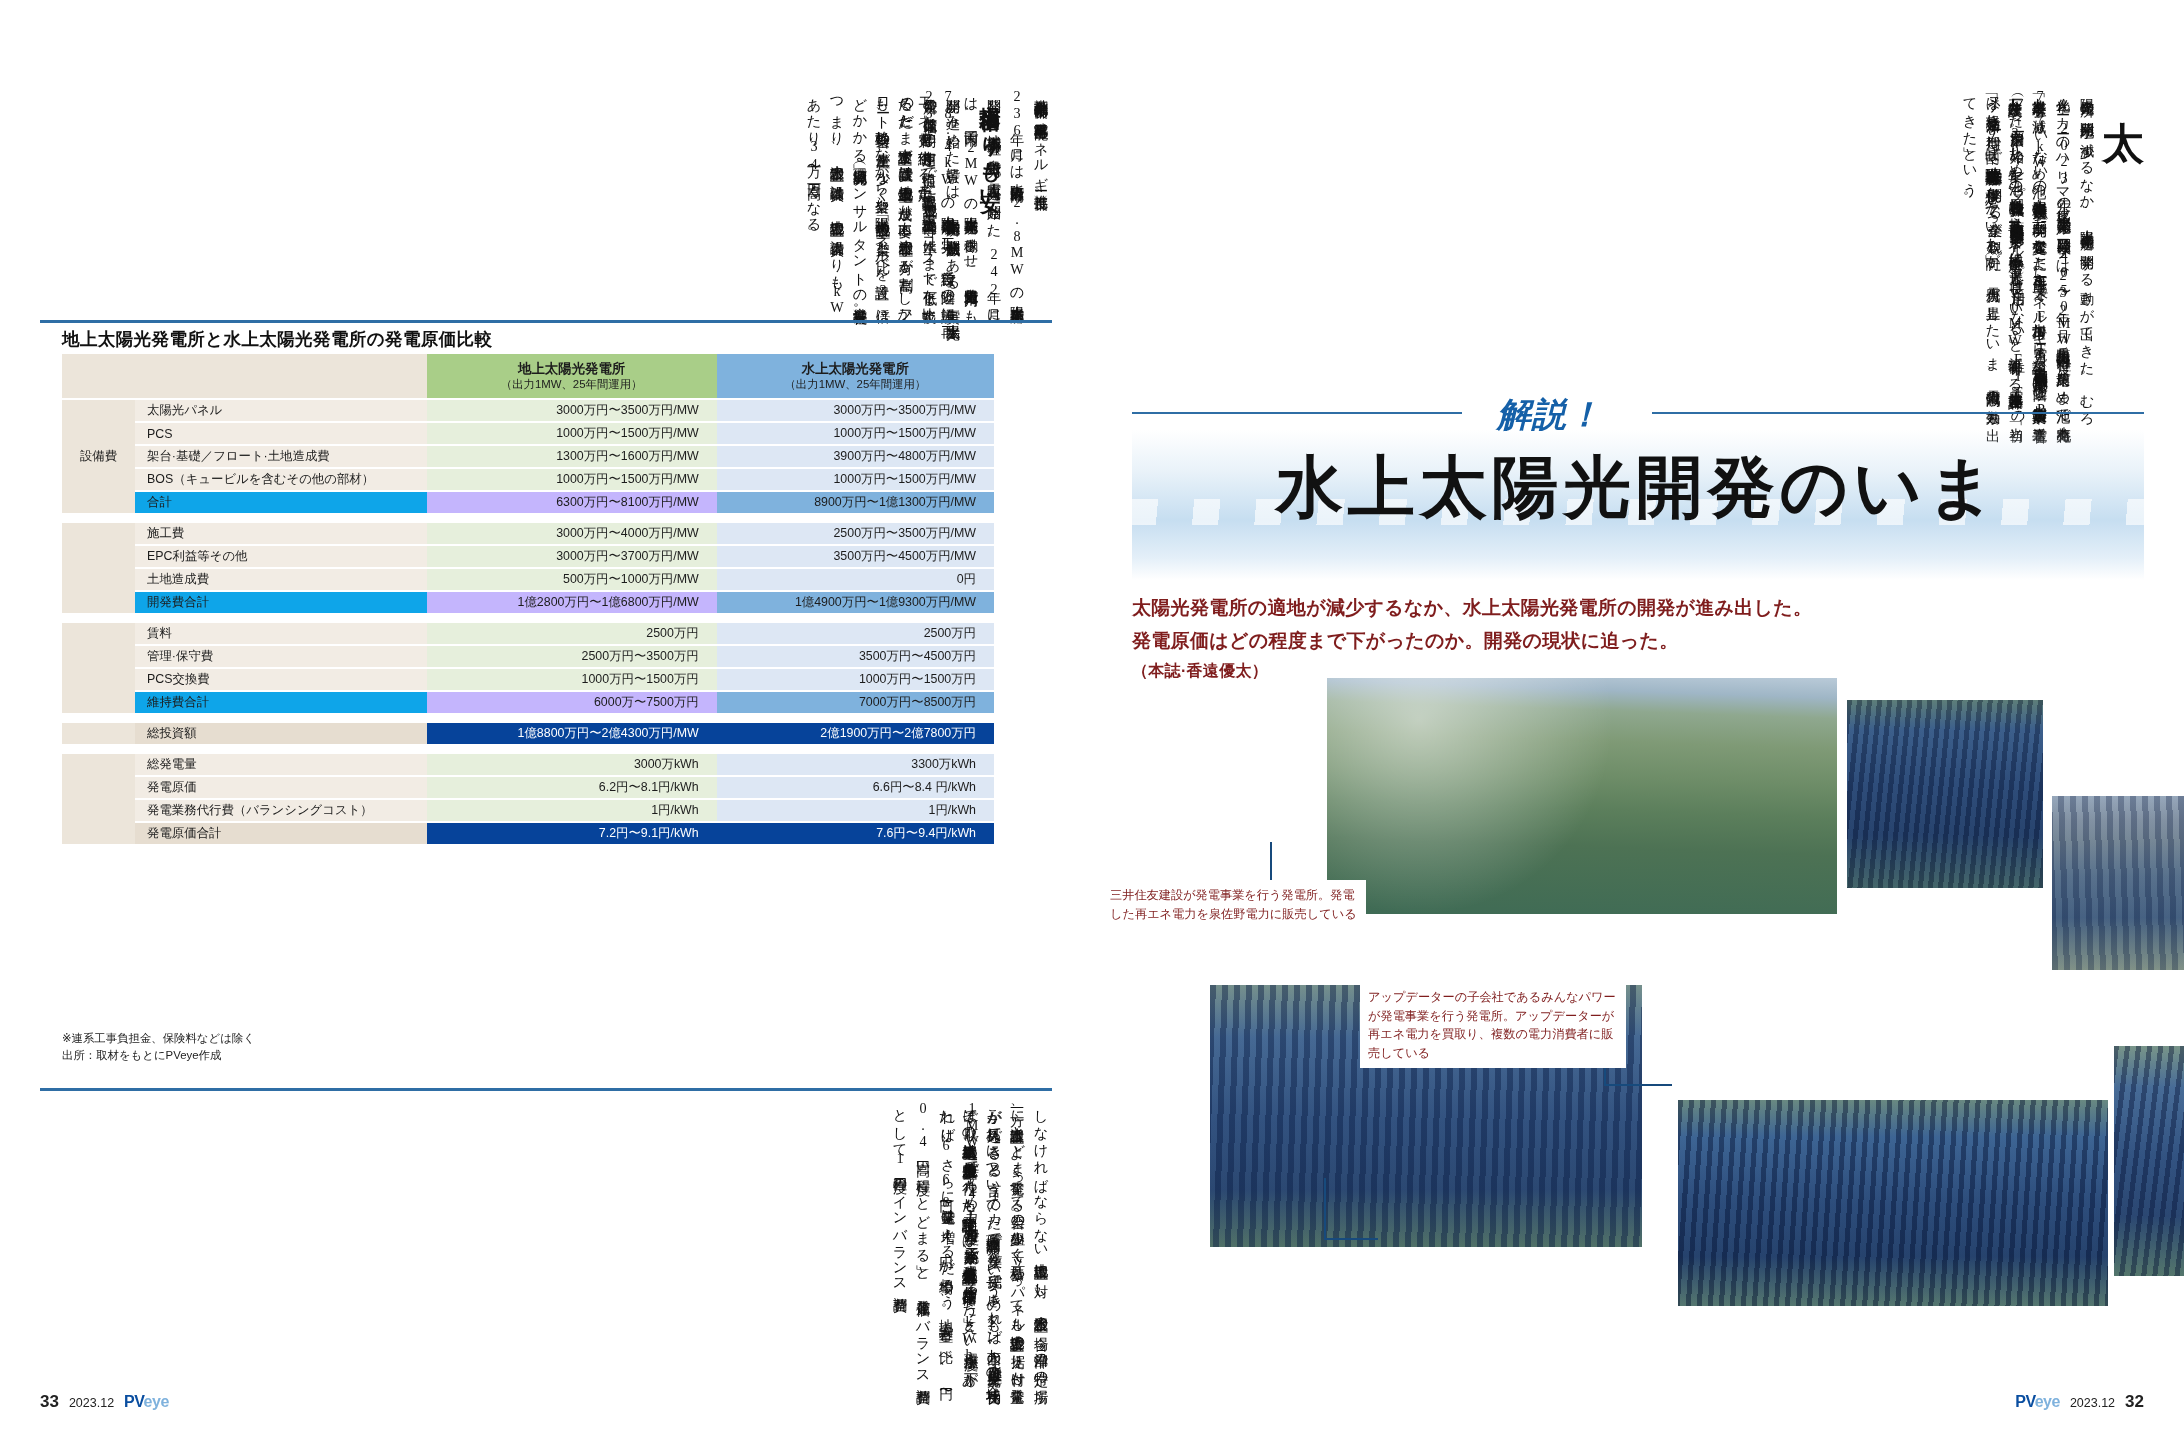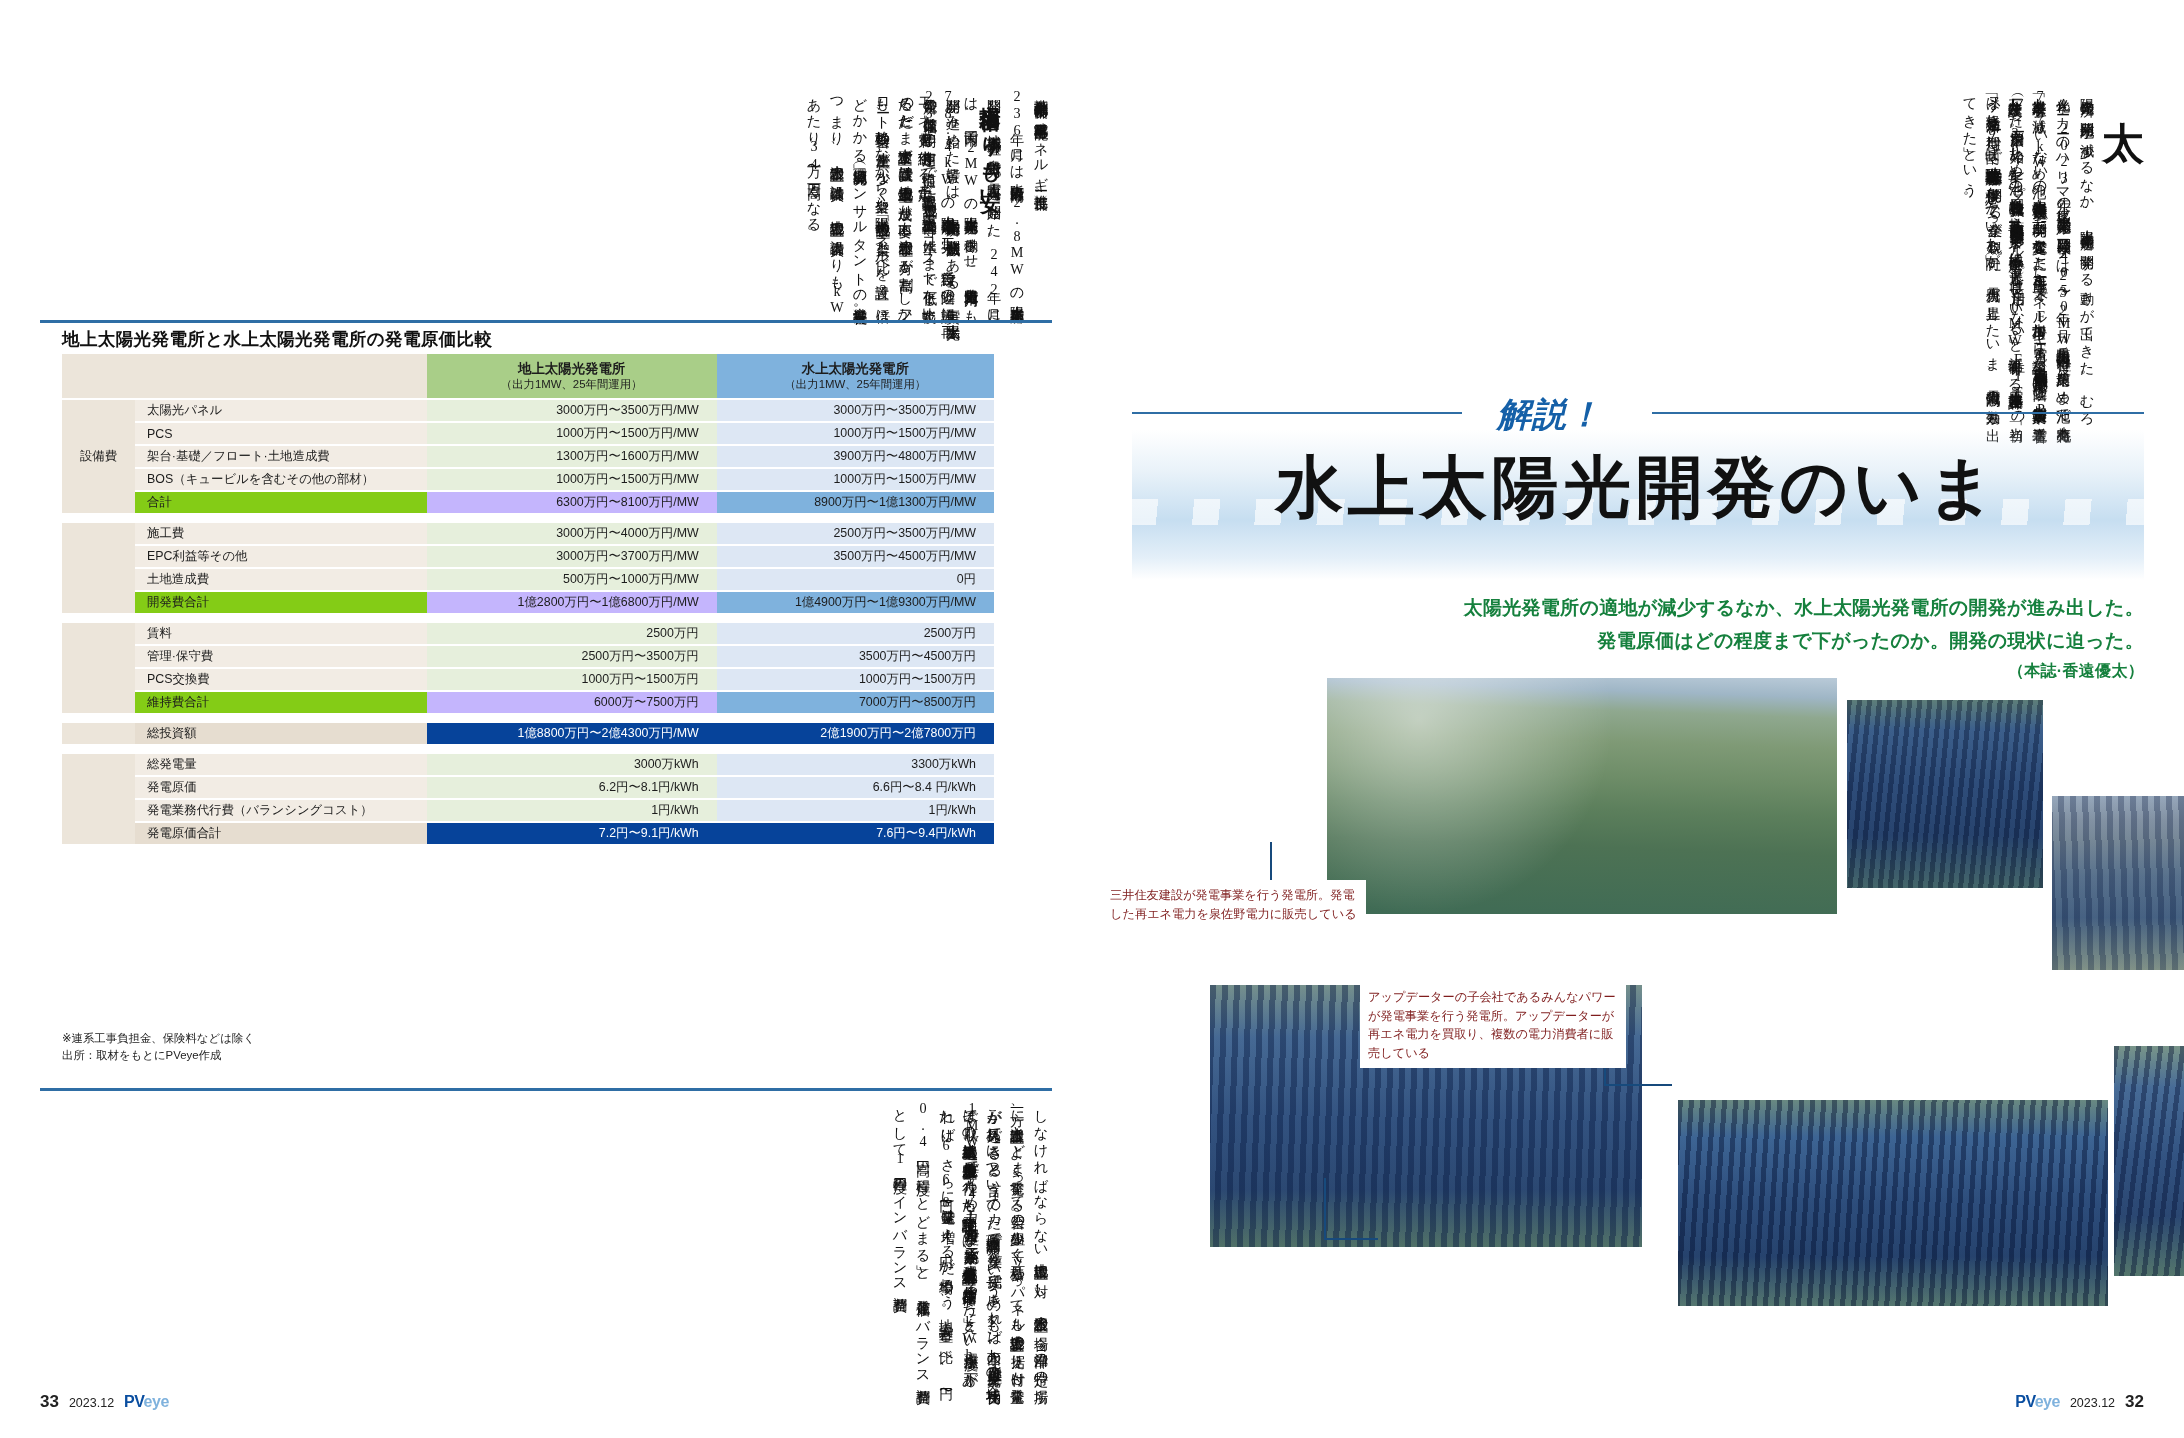--- a/index.html
+++ b/index.html
@@ -56,21 +56,21 @@
     width:932px;border-collapse:separate;border-spacing:0 2px;
     font-size:12.4px;color:#1c1c1c;
   }
   table.cost td,table.cost th{padding:0;vertical-align:middle;}
   .c-grp{width:78px;background:#ece5da;text-align:center;font-size:12.4px;}
   .c-item{width:300px;background:#f2ece4;padding-left:12px !important;height:21px;}
   .c-g{width:277px;background:#e6efdc;text-align:right;padding-right:18px !important;}
   .c-b{width:277px;background:#dde7f4;text-align:right;padding-right:18px !important;}
   .c-g.sum{background:#c4b5fd;font-weight:normal;padding-left:13px;}
   .c-b.sum{background:#7fb2dd;}
-  .c-item.sum{background:#84cc16;}
+  .c-item.sum{background:#0ea5e9;}
   .c-g.total,.c-b.total{background:#06439a;color:#fff;}
   .c-item.total{background:#e6ddd0;}
   .hd-blank{background:#ece5da;height:44px;}
   .hd-g{background:#a9ce88;text-align:center;line-height:1.25;padding:5px 0 !important;}
   .hd-b{background:#7fb2dd;text-align:center;line-height:1.25;padding:5px 0 !important;}
   .hd-t1{font-weight:bold;font-size:13.4px;display:block;}
   .hd-t2{font-size:11.4px;display:block;}
   .rowgap td{height:6px;background:#fff !important;padding:0 !important;}
   .tbl-note{
     position:absolute;left:62px;top:1030px;
@@ -129,22 +129,22 @@
     content:"";position:absolute;left:0;right:0;top:46%;height:26px;
     background:repeating-linear-gradient(95deg,rgba(255,255,255,.65) 0 26px,rgba(255,255,255,0) 26px 62px);
   }
   .big-title{
     position:absolute;left:40px;top:442px;width:1012px;
     text-align:center;
     font-family:"Liberation Serif","DejaVu Serif",serif;
     font-weight:bold;font-size:67px;letter-spacing:5px;color:#111;
   }
   .lead-block{
-    position:absolute;left:40px;top:592px;width:1012px;text-align:right;
-    font-weight:bold;color:#15803d;
+    position:absolute;left:40px;top:592px;width:1012px;text-align:left;
+    font-weight:bold;color:#7f1d1d;
   }
   .lead-block .l1,.lead-block .l2{font-size:19px;line-height:1.72;letter-spacing:0.3px;}
   .lead-block .l3{font-size:16px;margin-top:4px;letter-spacing:0.3px;}
 
   
   .photo{position:absolute;overflow:hidden;}
   .cap{
     position:absolute;background:#fff;border:0;
     font-size:12.2px;line-height:1.52;color:#7f1d1d;
     padding:6px 8px;

